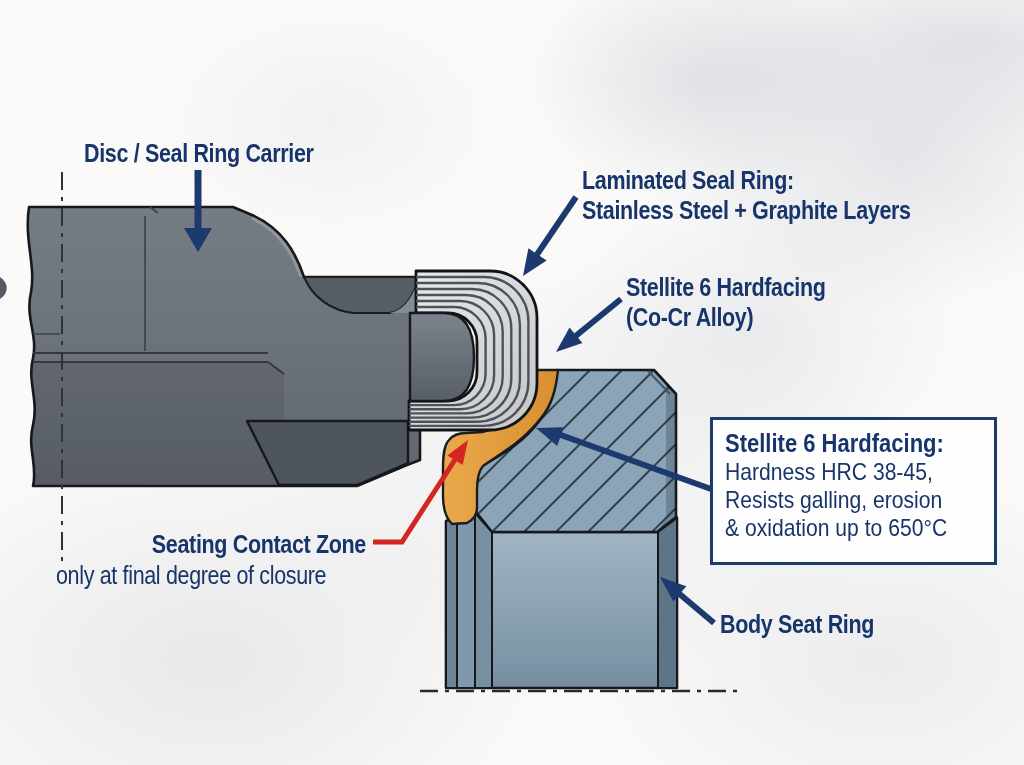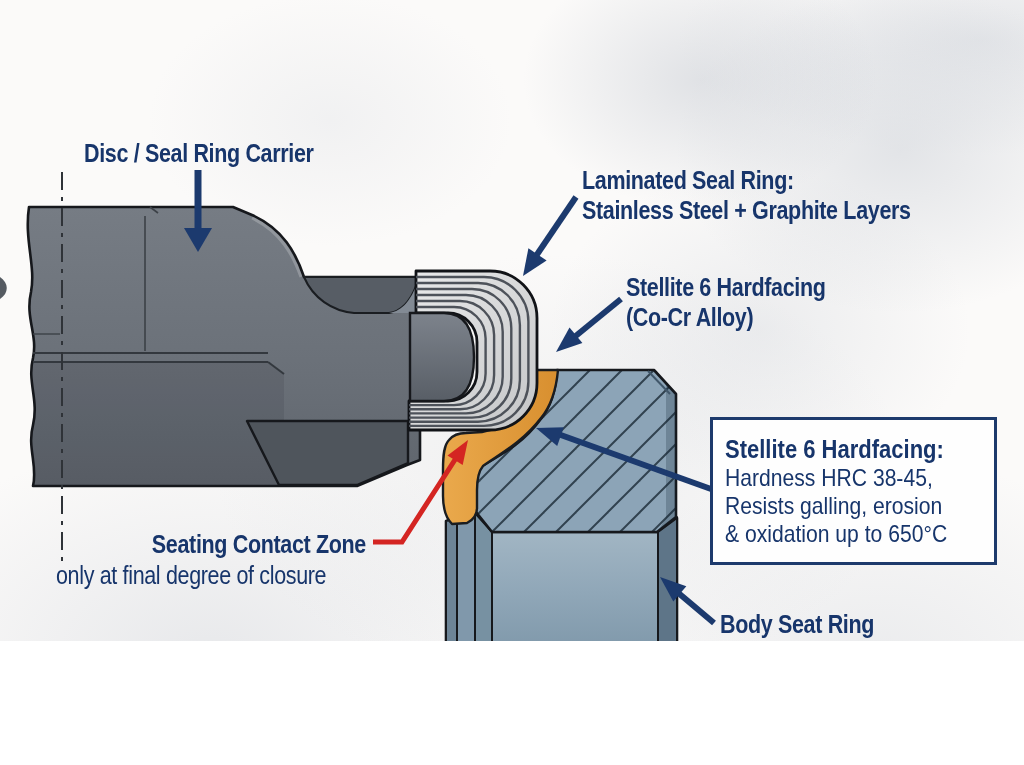--- a/index.html
+++ b/index.html
@@ -1,17 +1,17 @@
 <!DOCTYPE html>
 <html><head>
 <meta charset="utf-8">
 <style>
   html,body{margin:0;padding:0;}
   .stage{
-    position:relative;width:1024px;height:641px;overflow:hidden;
+    position:relative;width:1024px;height:765px;overflow:hidden;
     font-family:"Liberation Sans",sans-serif;
     background:
       radial-gradient(ellipse 260px 190px at 700px 80px, rgba(184,190,200,.40), transparent 68%),
       radial-gradient(ellipse 330px 240px at 900px 150px, rgba(192,198,207,.42), transparent 68%),
       radial-gradient(ellipse 420px 160px at 980px 40px,  rgba(200,205,213,.45), transparent 72%),
       radial-gradient(ellipse 300px 230px at 760px 330px, rgba(198,203,211,.30), transparent 70%),
       radial-gradient(ellipse 480px 300px at 560px 470px, rgba(200,205,212,.26), transparent 72%),
       radial-gradient(ellipse 500px 320px at 210px 660px, rgba(193,198,207,.34), transparent 70%),
       radial-gradient(ellipse 430px 280px at 880px 660px, rgba(198,203,211,.30), transparent 72%),
       radial-gradient(ellipse 260px 180px at 330px 120px, rgba(205,209,216,.22), transparent 70%),
@@ -21,21 +21,21 @@
   .lbl{
     position:absolute;color:#17356b;font-weight:700;font-size:25px;
     letter-spacing:-0.4px;white-space:nowrap;line-height:30px;
     transform:scaleX(.86);transform-origin:left top;
   }
   .lbl.regular{font-weight:400;}
   .lbl.right{transform-origin:right top;text-align:right;}
   .infobox{
     position:absolute;left:710px;top:417px;width:287px;height:148px;
     background:#fefefe;border:3px solid #1d3a6c;box-sizing:border-box;
-    padding:14px 8px 0 12px;
+    padding:8px 8px 0 12px;
   }
   .infobox .inner{transform:scaleX(.88);transform-origin:left top;color:#17356b;white-space:nowrap;}
   .infobox .t{font-weight:700;font-size:25px;line-height:30px;}
   .infobox .l{font-weight:400;font-size:24px;line-height:28px;}
 </style>
 </head>
 <body>
 
 <div class="stage">
 

